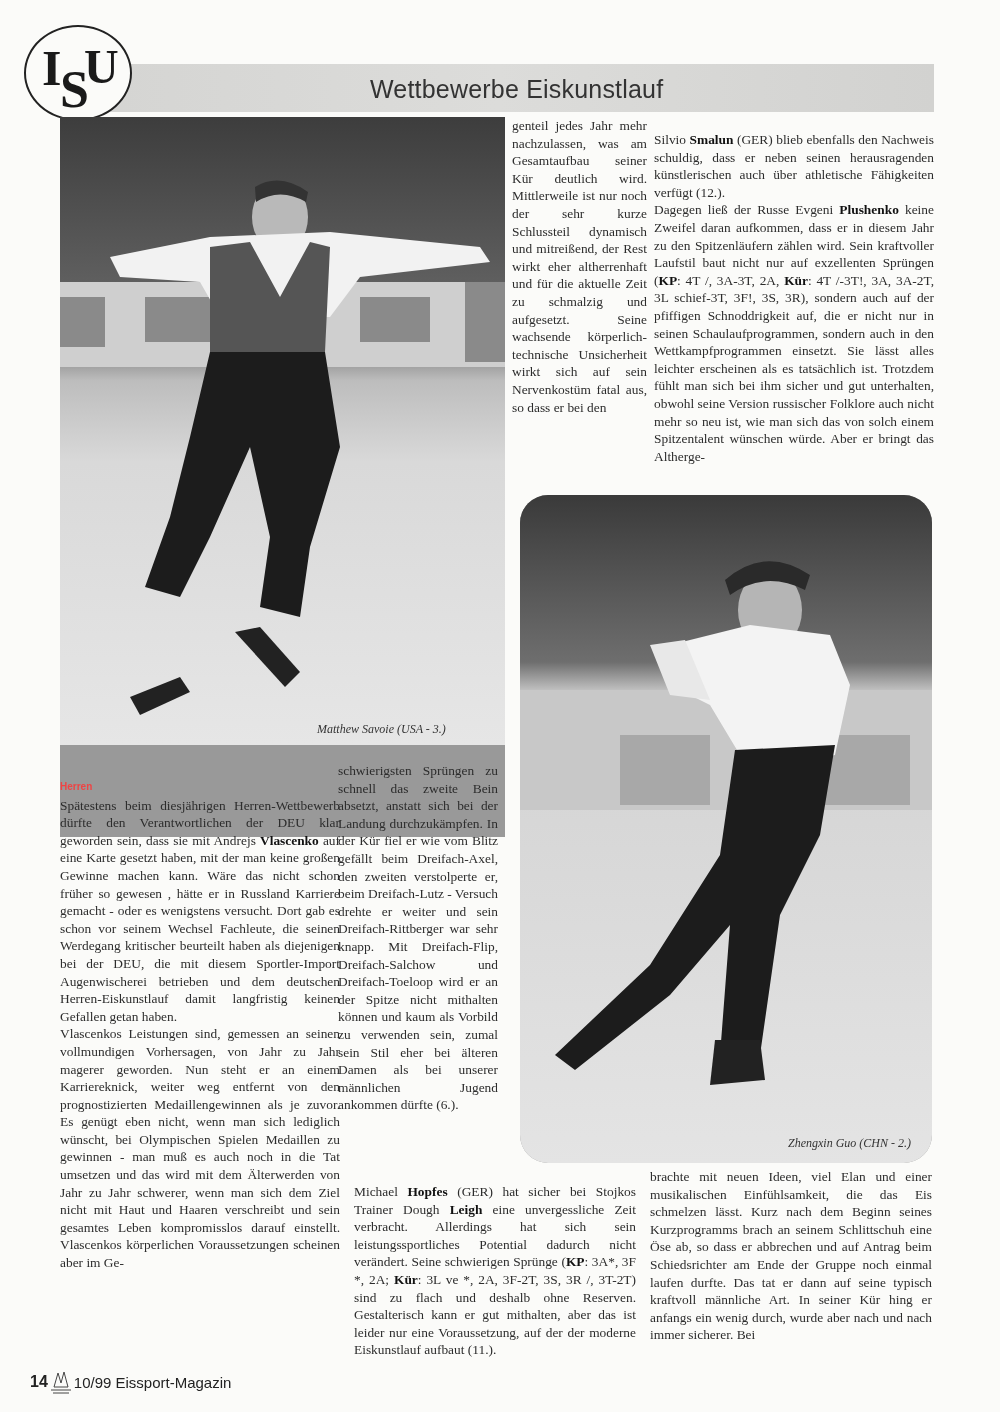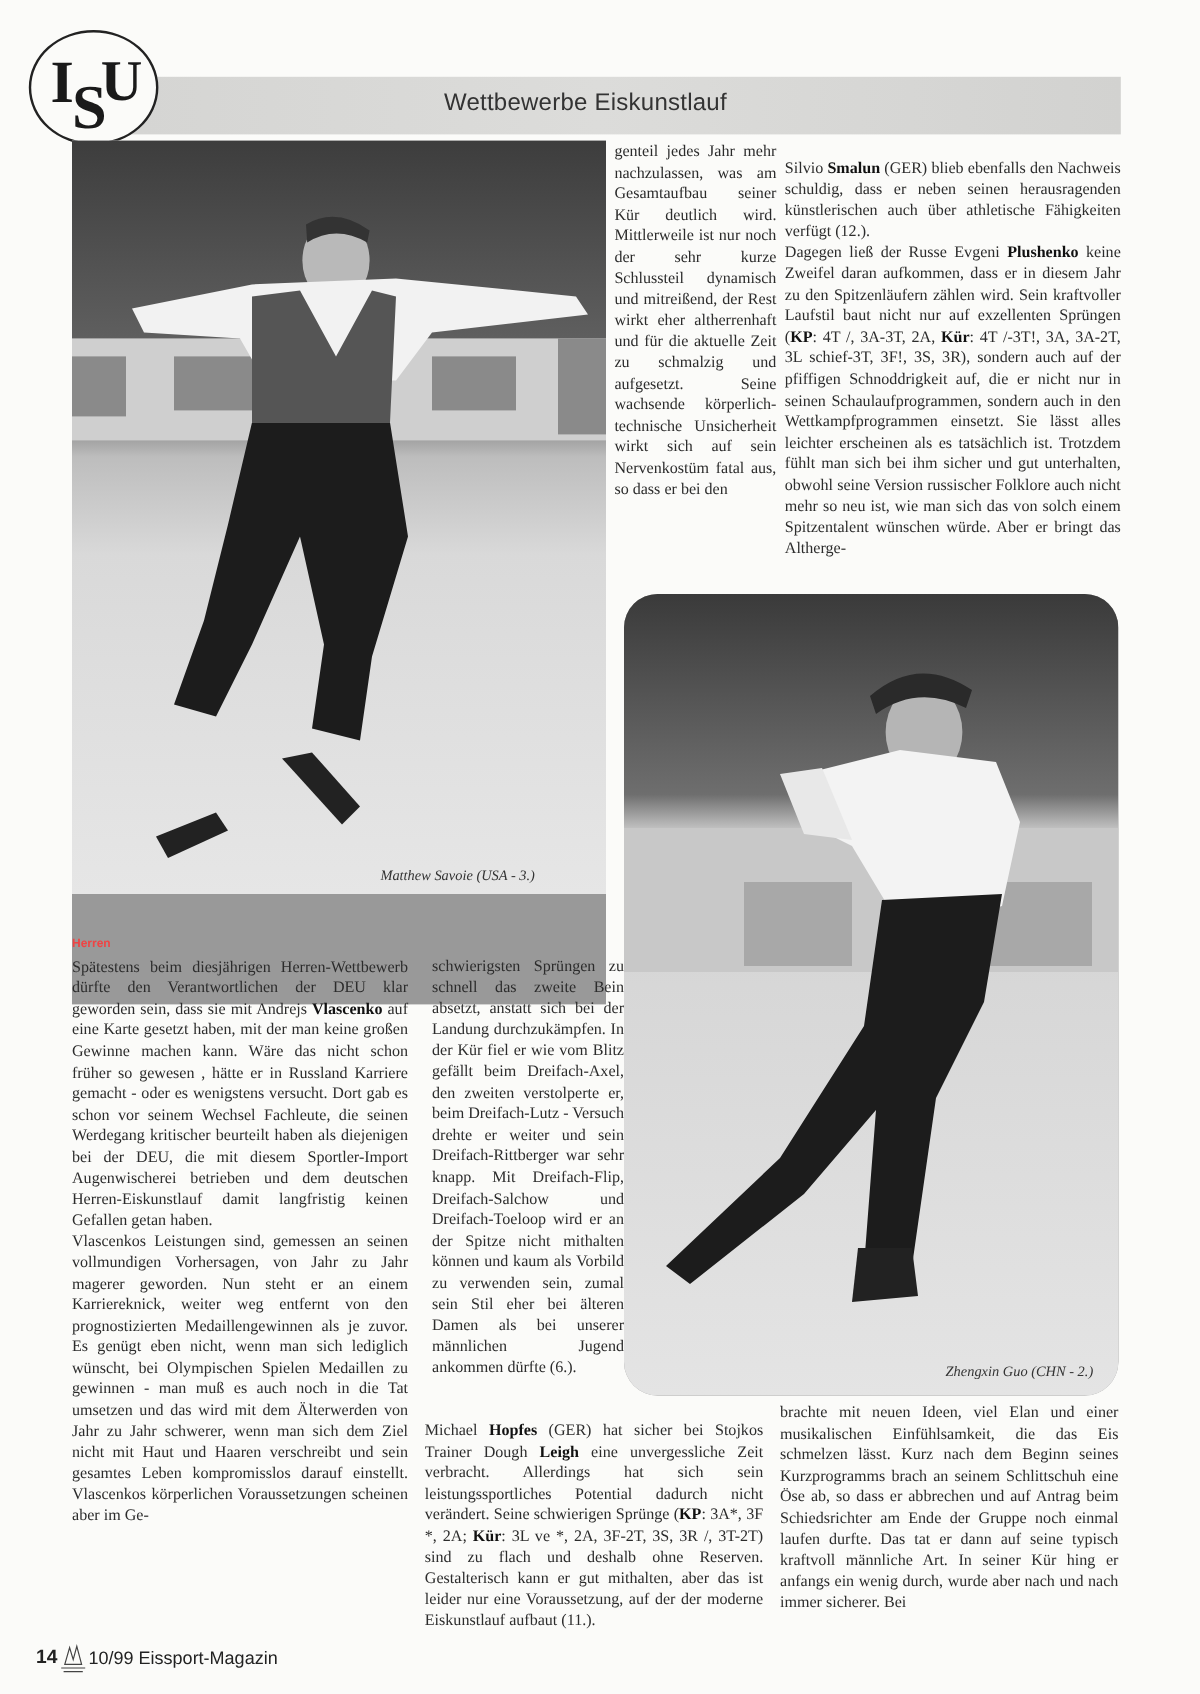--- a/index.html
+++ b/index.html
@@ -10,21 +10,21 @@
     color:#2a2a2a;
   }
   .abs { position:absolute; }
   
   .header-bar {
     left:62px; top:64px; width:872px; height:48px;
     background:linear-gradient(90deg,#d4d4d2 0%,#dcdcda 50%,#d2d2d0 100%);
   }
   .header-title {
     left:370px; top:75px; font-family:"Liberation Sans", sans-serif;
-    font-size:20px; color:#333; letter-spacing:0.2px;
+    font-size:25px; color:#333; letter-spacing:0.2px;
   }
   .logo {
     left:24px; top:25px; width:104px; height:92px;
     border:2px solid #222; border-radius:50%;
     background:#fbfbf9;
   }
   .logo svg { width:100%; height:100%; }
 
   
   .photo {
@@ -40,21 +40,21 @@
   
   .col {
     font-size:13.4px; line-height:17.6px; text-align:justify;
     hyphens:manual; color:#2c2c2c;
   }
   .col p { margin:0; }
   .col b { font-weight:bold; color:#111; }
   .c-narrow { left:512px; top:117px; width:135px; }
   .c-right { left:654px; top:117px; width:280px;margin-top:14px; }
   .c-left { left:60px; top:762px; width:280px; }
-  .c-mid { left:360px; top:762px; width:160px;margin-top:34px; }
+  .c-mid { left:338px; top:762px; width:160px; }
   .c-mid2 { left:354px; top:1183px; width:282px; }
   .c-right2 { left:650px; top:1168px; width:282px; }
   .section-head {
     font-family:"Liberation Sans", sans-serif; font-weight:bold;
     font-size:10px; color:#ef4444; margin-top:16px !important; margin-bottom:1px !important;
   }
 
   
   .footer { left:30px; top:1369px; font-family:"Liberation Sans", sans-serif; font-size:15px; color:#222; display:flex; align-items:center; gap:0; }
   .page-num { font-weight:bold; font-size:16px; }

